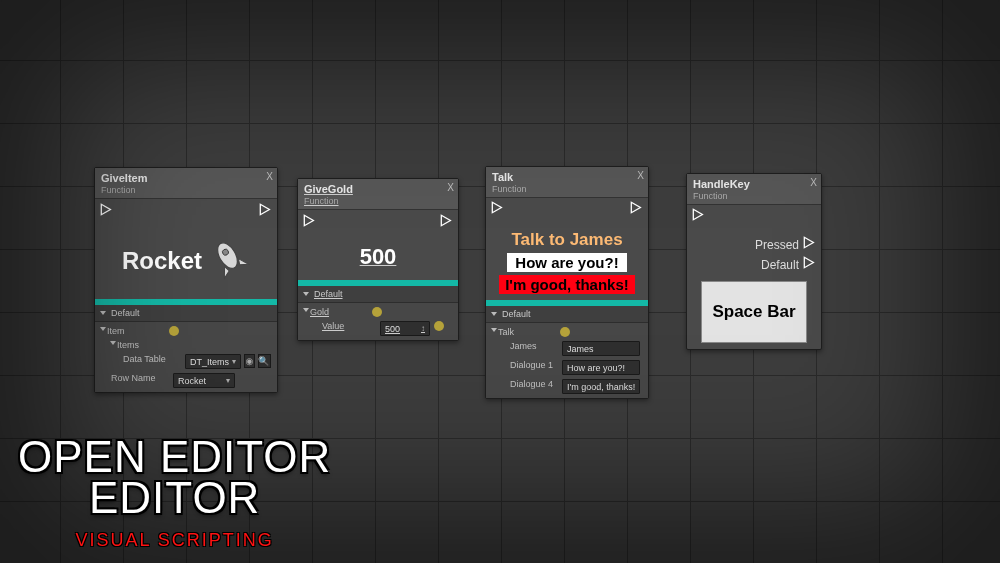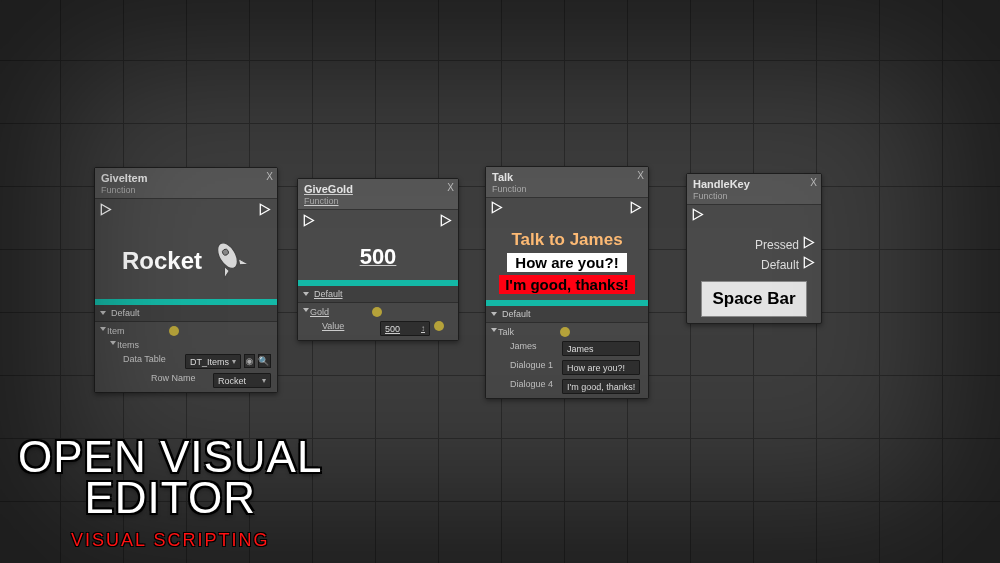--- a/index.html
+++ b/index.html
@@ -143,21 +143,21 @@
     text-shadow: -1px -1px 0 #000,1px -1px 0 #000,-1px 1px 0 #000,1px 1px 0 #000;
   }
 
   .talk-line1 { color:#fdba74; font-size:17px; font-weight:bold; }
   .talk-line2 { background:#fff; color:#000; font-size:15px; font-weight:bold; padding:1px 8px; display:inline-block; margin-top:3px;}
   .talk-line3 { background:#ff0012; color:#000; font-size:15px; font-weight:bold; padding:1px 6px; display:inline-block; margin-top:3px;}
 
   .spacebar-btn {
     background:#e3e3e3; color:#000;
     font-size:17px; font-weight:bold;
-    padding:7px 10px; display:inline-block;
+    padding:20px 10px; display:inline-block;
     border:1px solid #888;
   }
 </style>
 </head>
 <body>
 
 <div class="grid"></div>
 
 <div class="node" style="left:94px; top:167px; width:184px;">
   <div class="node-header">
@@ -201,21 +201,21 @@
       <span class="prop-label">Items</span>
     </div>
     <div class="prop-row sub" style="padding-left:28px;">
       <span class="prop-label wide">Data Table</span>
       <span class="field combo">
           <span>DT_Items</span>
         </span>
       <span class="icon-btn">◉</span>
       <span class="icon-btn">🔍</span>
     </div>
-    <div class="prop-row sub" style="margin-left:40px;">
+    <div class="prop-row sub" style="">
       <span class="prop-label wide">Row Name</span>
       <span class="field combo">
           <span>Rocket</span>
         </span>
     </div>
   </div>
 </div>
 
 <div class="node" style="left:297px; top:178px; width:162px;text-decoration:underline;">
   <div class="node-header">
@@ -325,16 +325,16 @@
         </svg></span>
   </div>
   <div class="node-preview" style="padding:6px;">
     <span class="spacebar-btn">Space Bar</span>
   </div>
 </div>
 
 <div class="vignette"></div>
 
 <div class="overlay-title">
-  <div class="overlay-line">OPEN VISUAL</div>
+  <div class="overlay-line">OPEN EDITOR</div>
   <div class="overlay-line">EDITOR</div>
   <div class="overlay-sub">VISUAL SCRIPTING</div>
 </div>
 
 </body></html>

